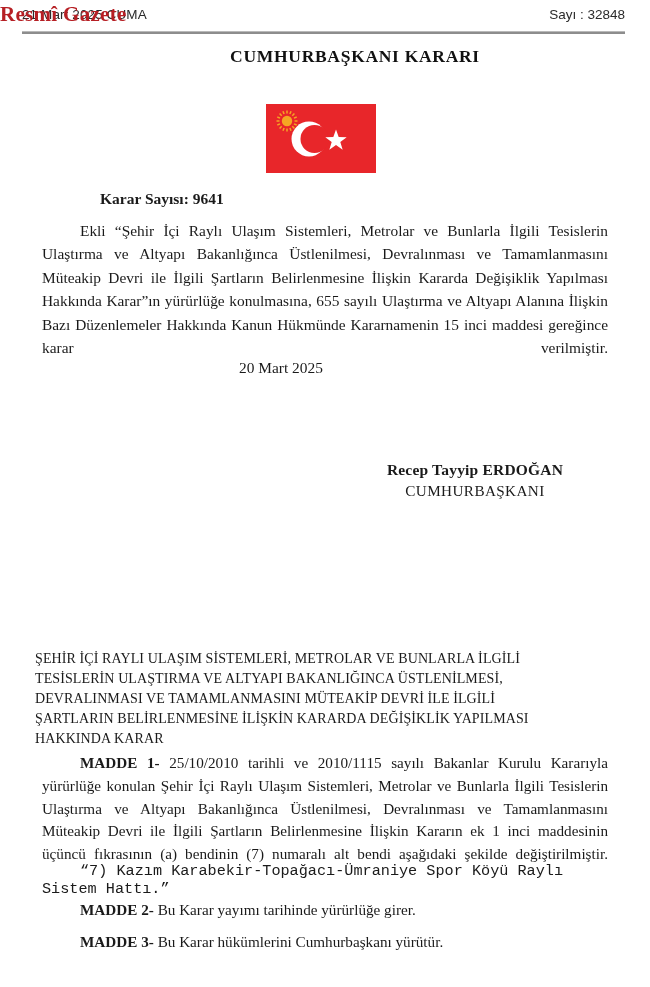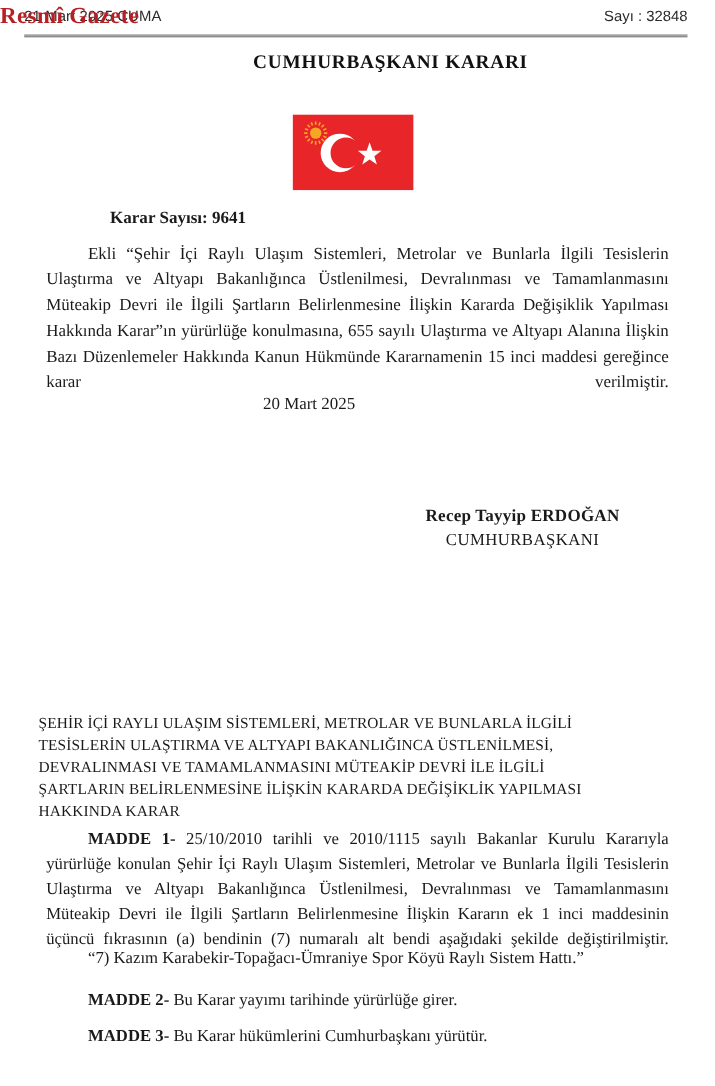--- a/index.html
+++ b/index.html
@@ -168,20 +168,21 @@
   }
   .article-1 { top: 752px; text-indent: 38px; }
   .article-1::after { content: ""; display: inline-block; width: 100%; }
   .quoted-clause {
     position: absolute;
     left: 42px;
     top: 862px;
     width: 566px;
     font-size: 15.2px;
     text-indent: 38px;
+    font-family: Liberation Mono, monospace;
   }
   .article-2 { top: 899px; text-indent: 38px; }
   .article-3 { top: 931px; text-indent: 38px; }
 </style>
 </head>
 <body>
 
 <div class="masthead">
   <div class="masthead-date">21 Mart 2025 CUMA</div>
   <div class="masthead-title">Resmî Gazete</div>

